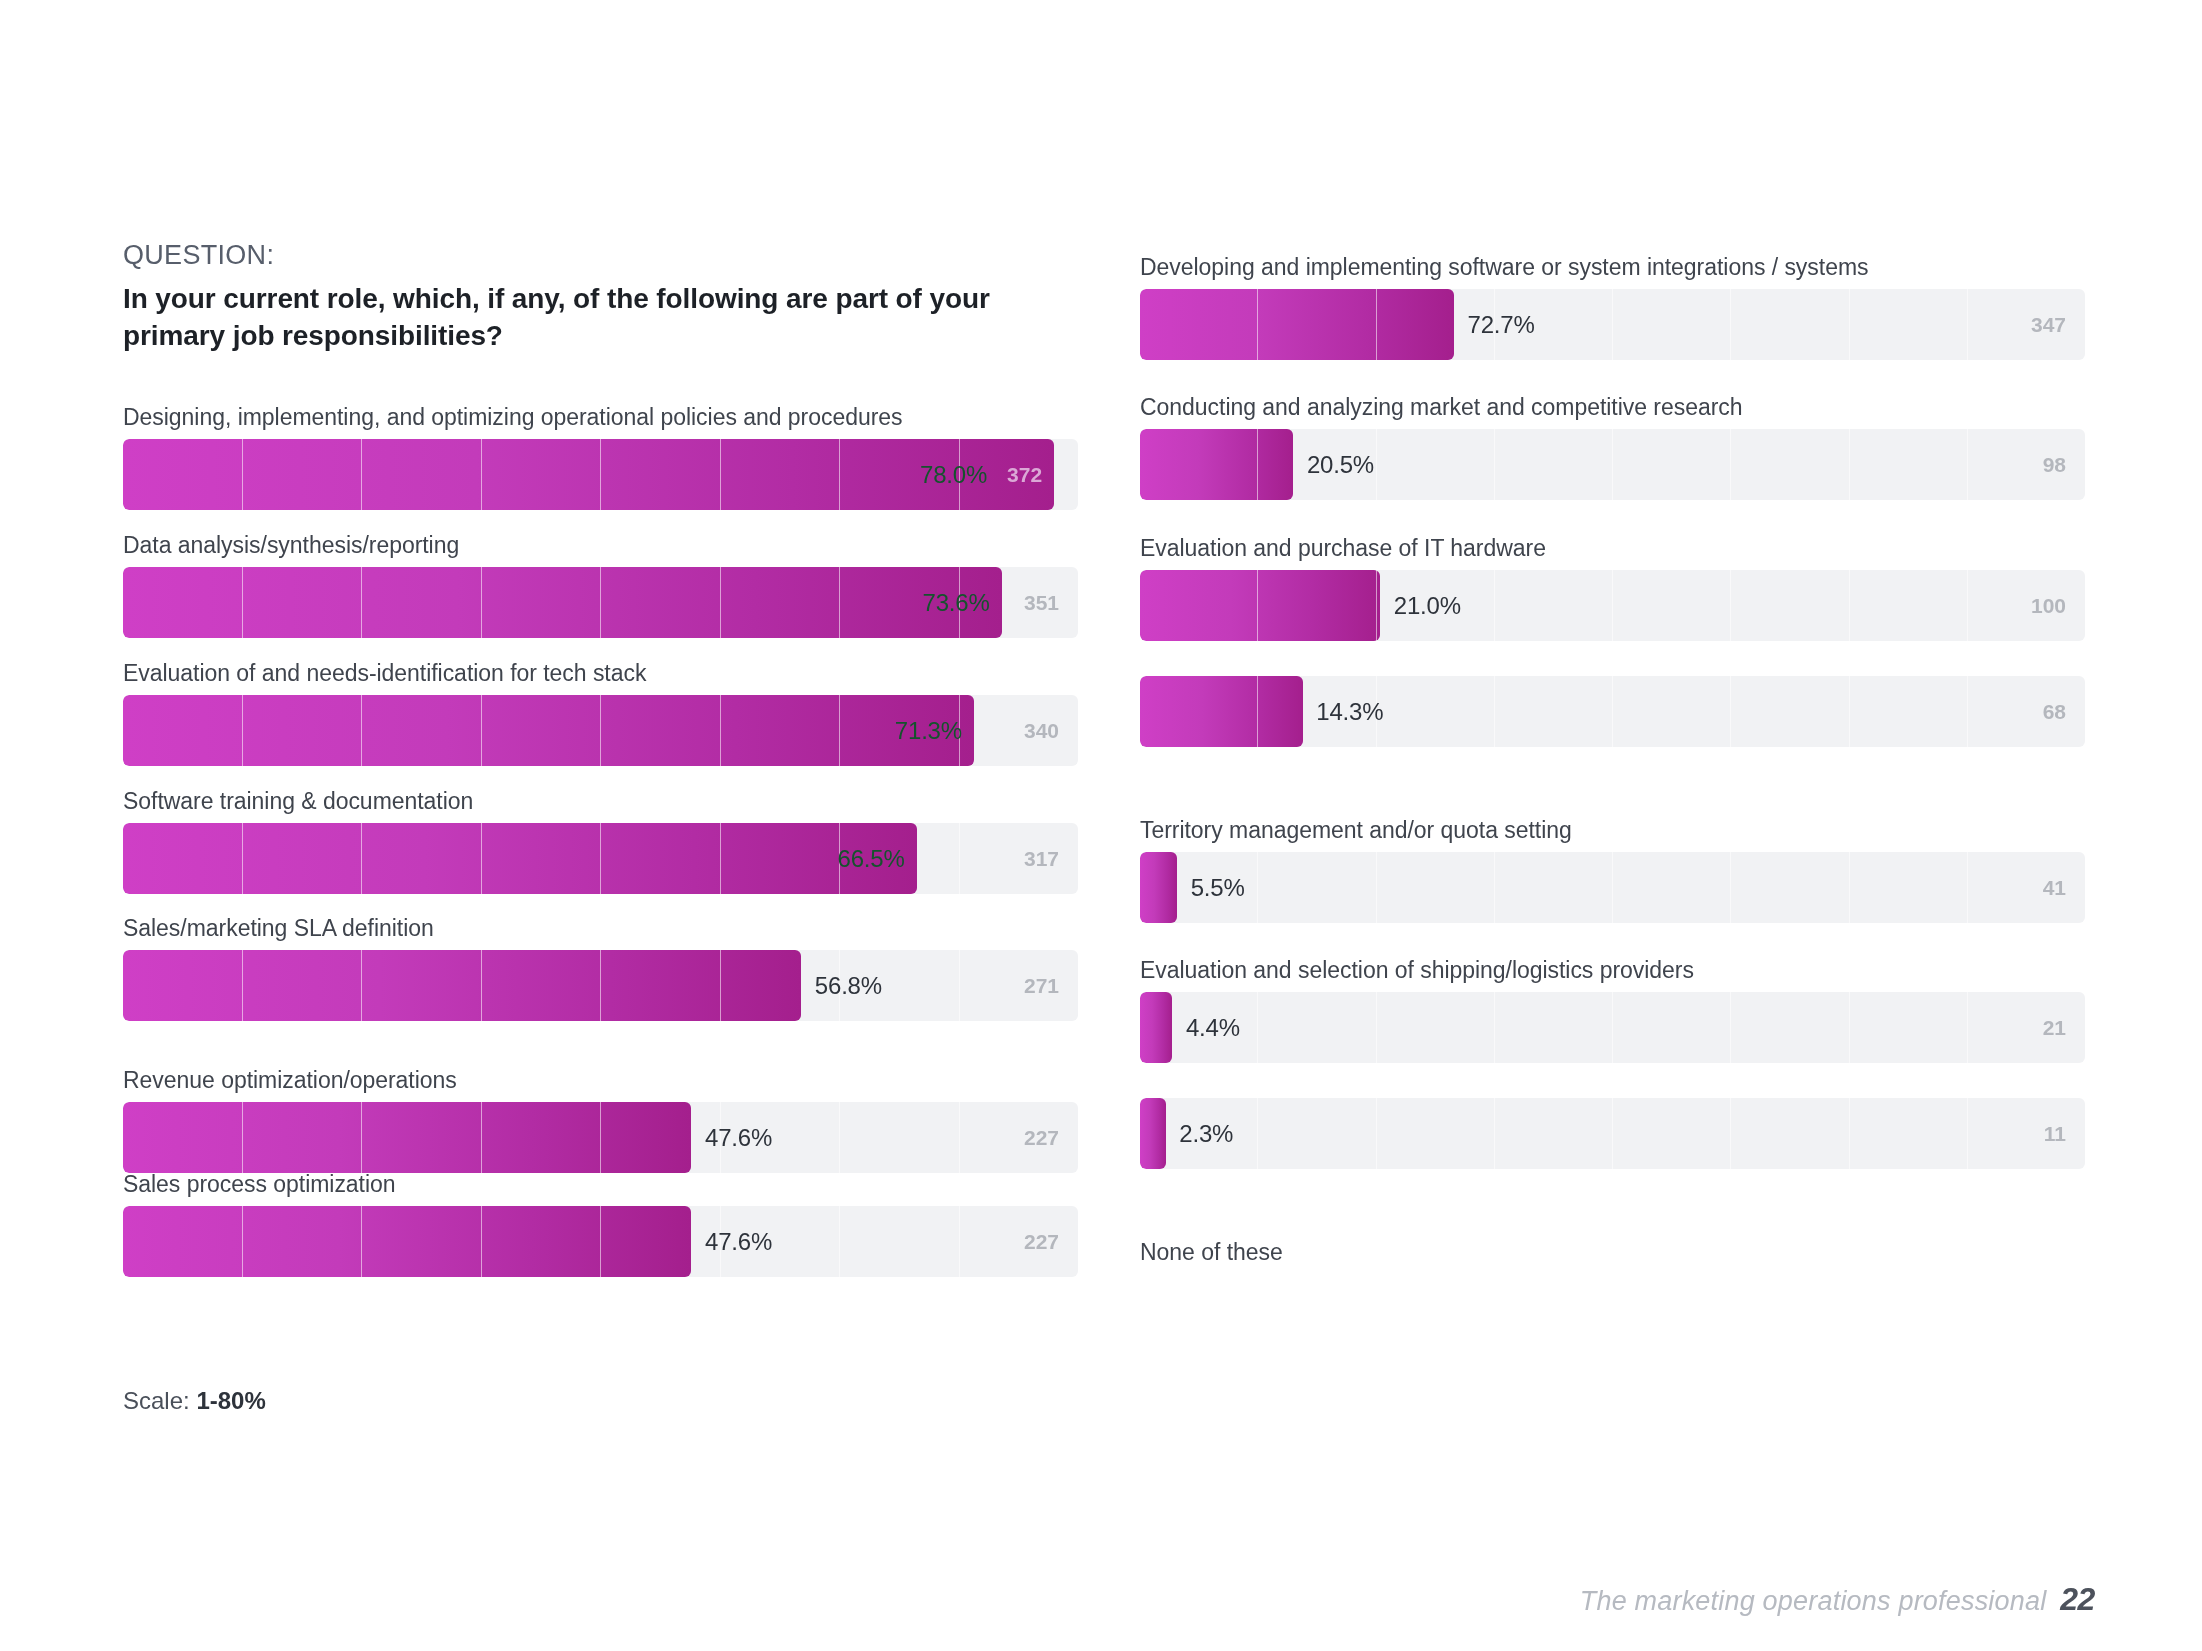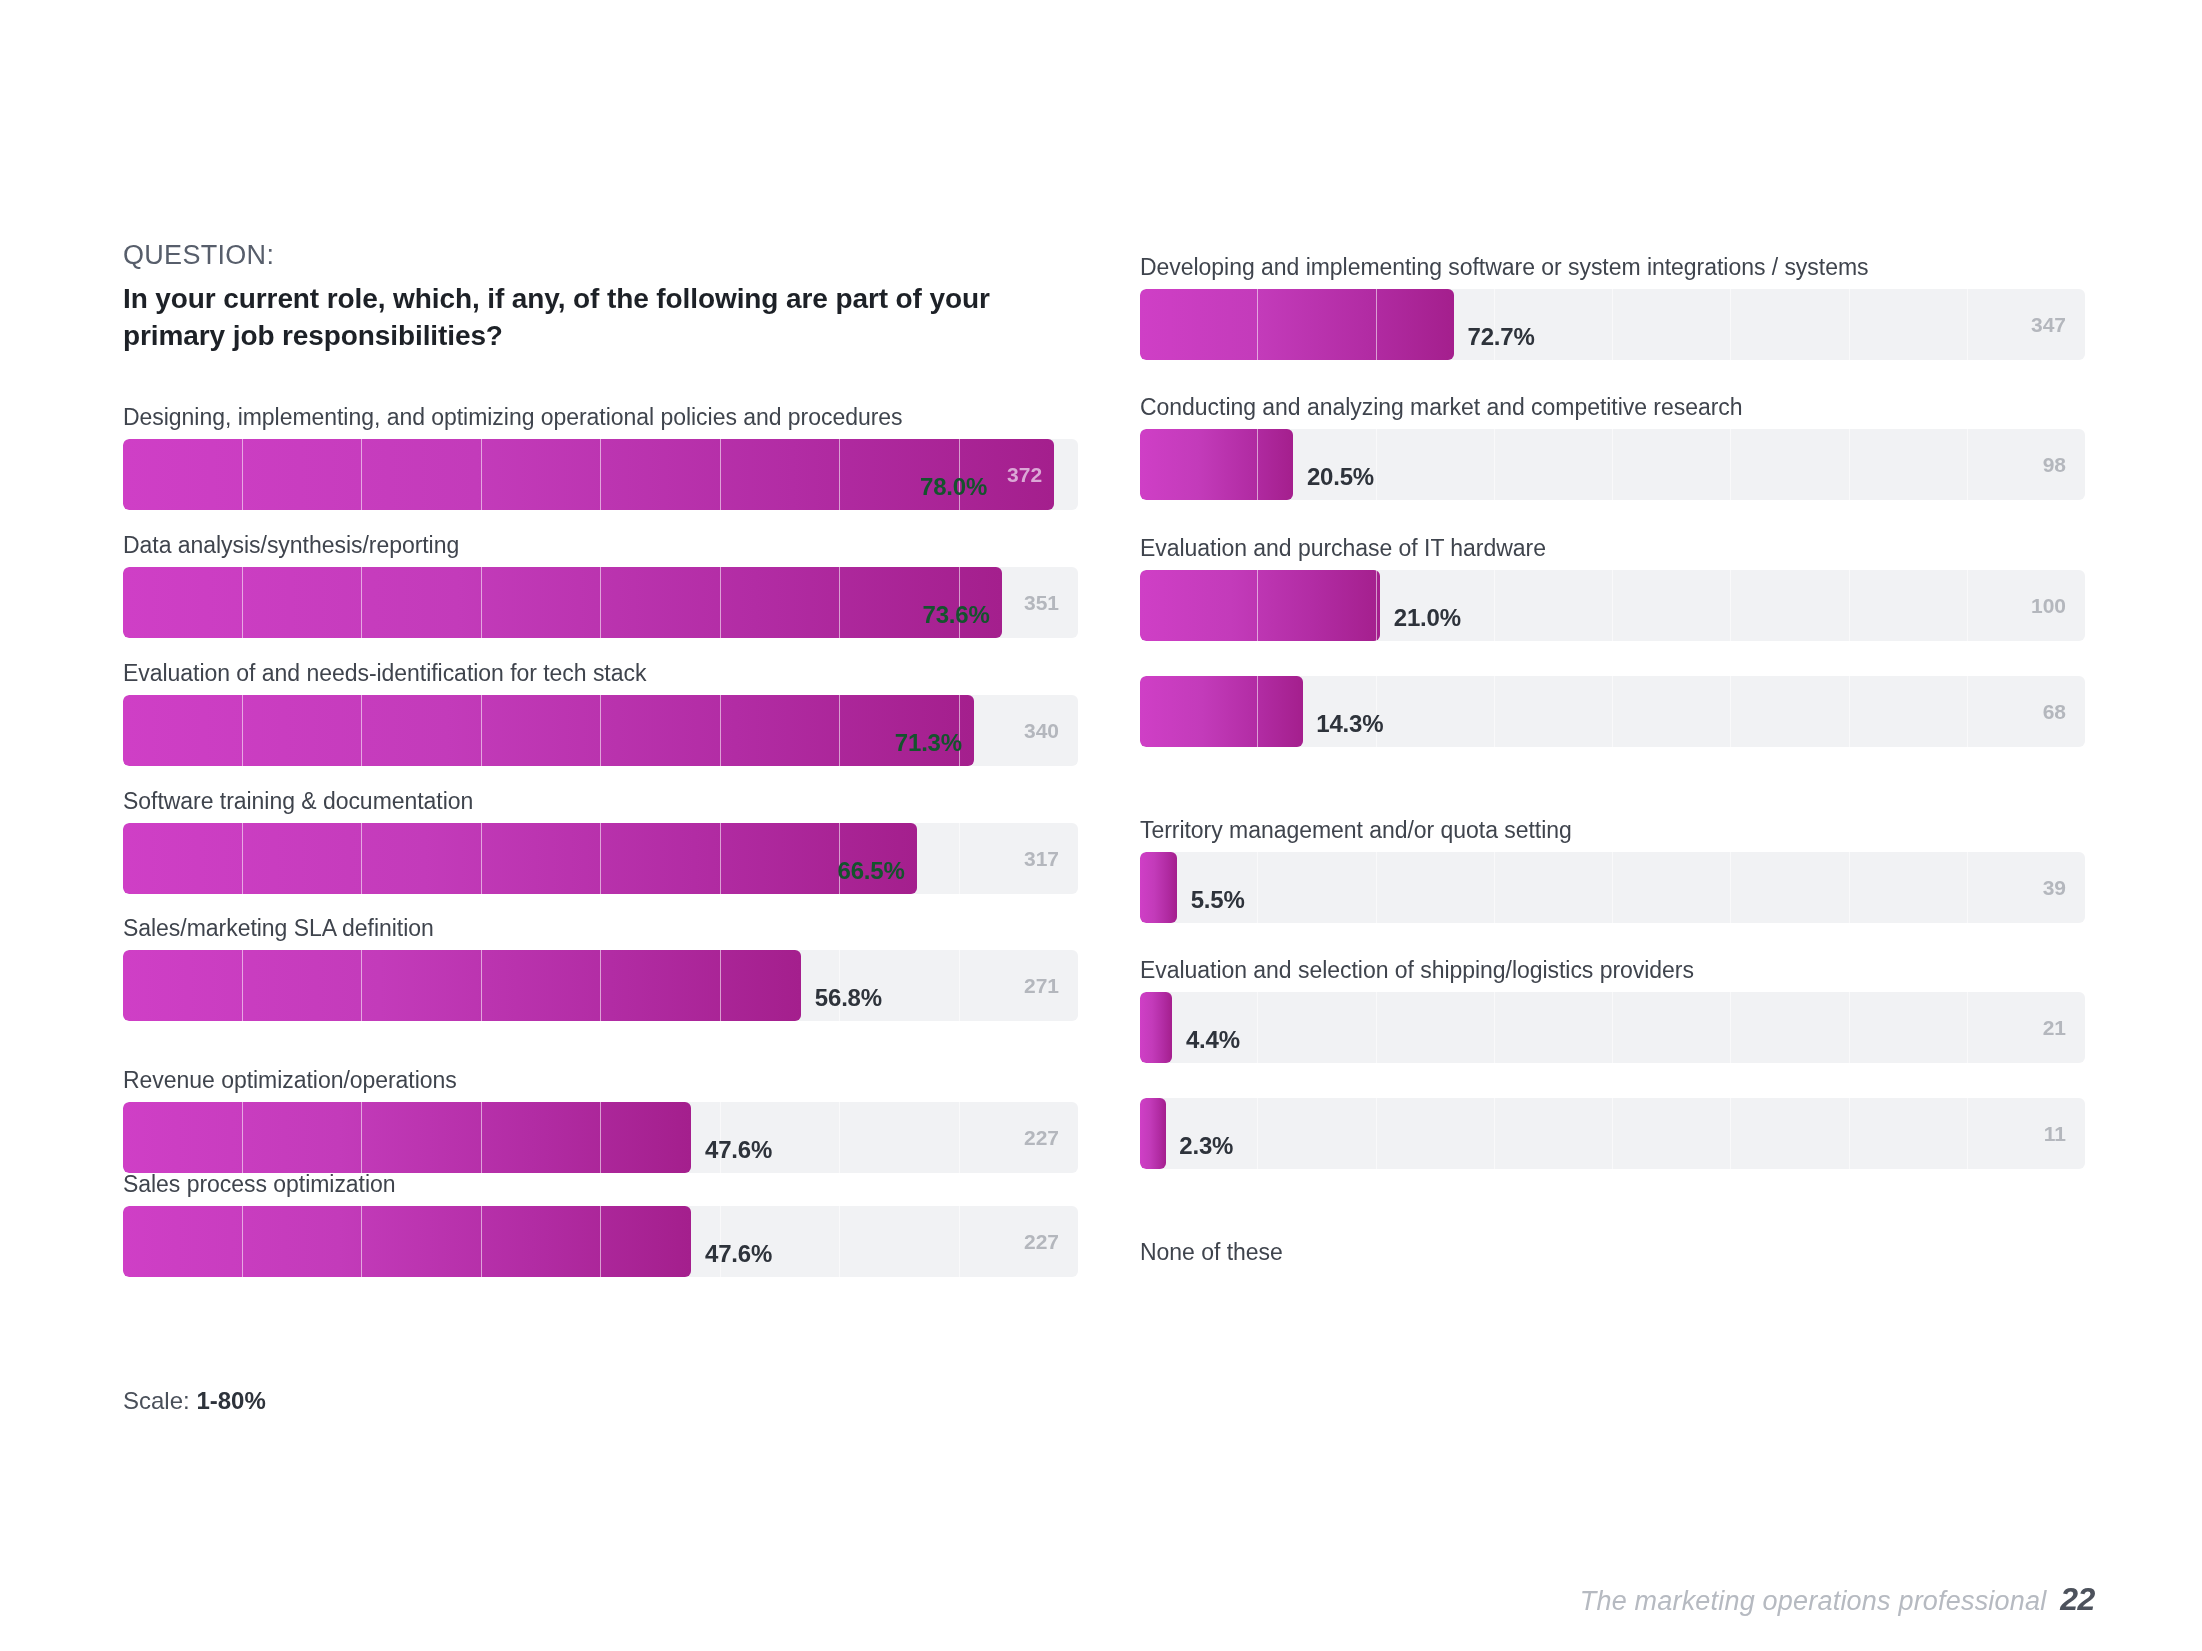--- a/index.html
+++ b/index.html
@@ -93,25 +93,24 @@
     background: linear-gradient(90deg, #cf3fc6 0%, #c33bba 38%, #b22ca4 72%, #a41f8d 100%);
     z-index: 2;
   }
 
   
   .pct {
     position: absolute;
     top: 50%;
     transform: translateY(-50%);
     font-size: 24px;
-    font-weight: 700;
+    font-weight: 400;
     letter-spacing: -0.2px;
     z-index: 5;
     white-space: nowrap;
-    margin-top: 12px;
   }
   .pct.inside  { color: #14532d; }
   .pct.outside { color: #2e333b; }
 
   .count {
     position: absolute;
     top: 50%;
     transform: translateY(-50%);
     right: 19px;
     font-size: 21px;
@@ -378,21 +377,21 @@
             <i></i>
             <i></i>
             <i></i>
             <i></i>
             <i></i>
             <i></i>
             <i></i>
           </div>
           <div class="bar-fill" style="width: 3.9%;"></div>
           <div class="pct outside" style="left: calc(3.9% + 13.8px);">5.5%</div>
-          <div class="count">39</div>
+          <div class="count">41</div>
         </div>
       </div>
       <div class="bar-row" style="top: 957px; width: 100%;">
         <div class="bar-label">Evaluation and selection of shipping/logistics providers</div>
         <div class="bar-track">
           <div class="gridlines">
             <i></i>
             <i></i>
             <i></i>
             <i></i>

